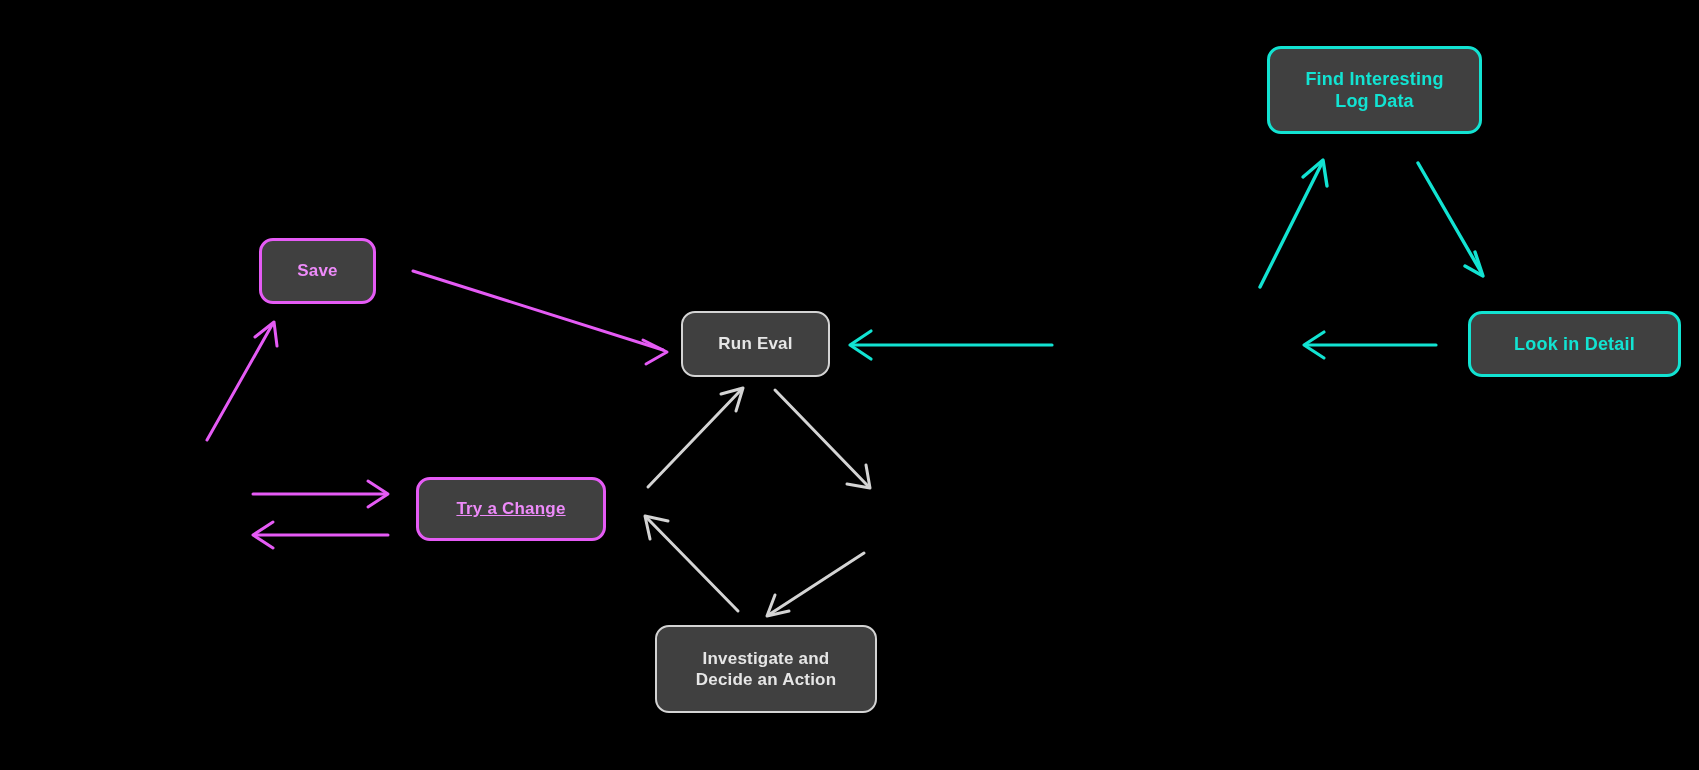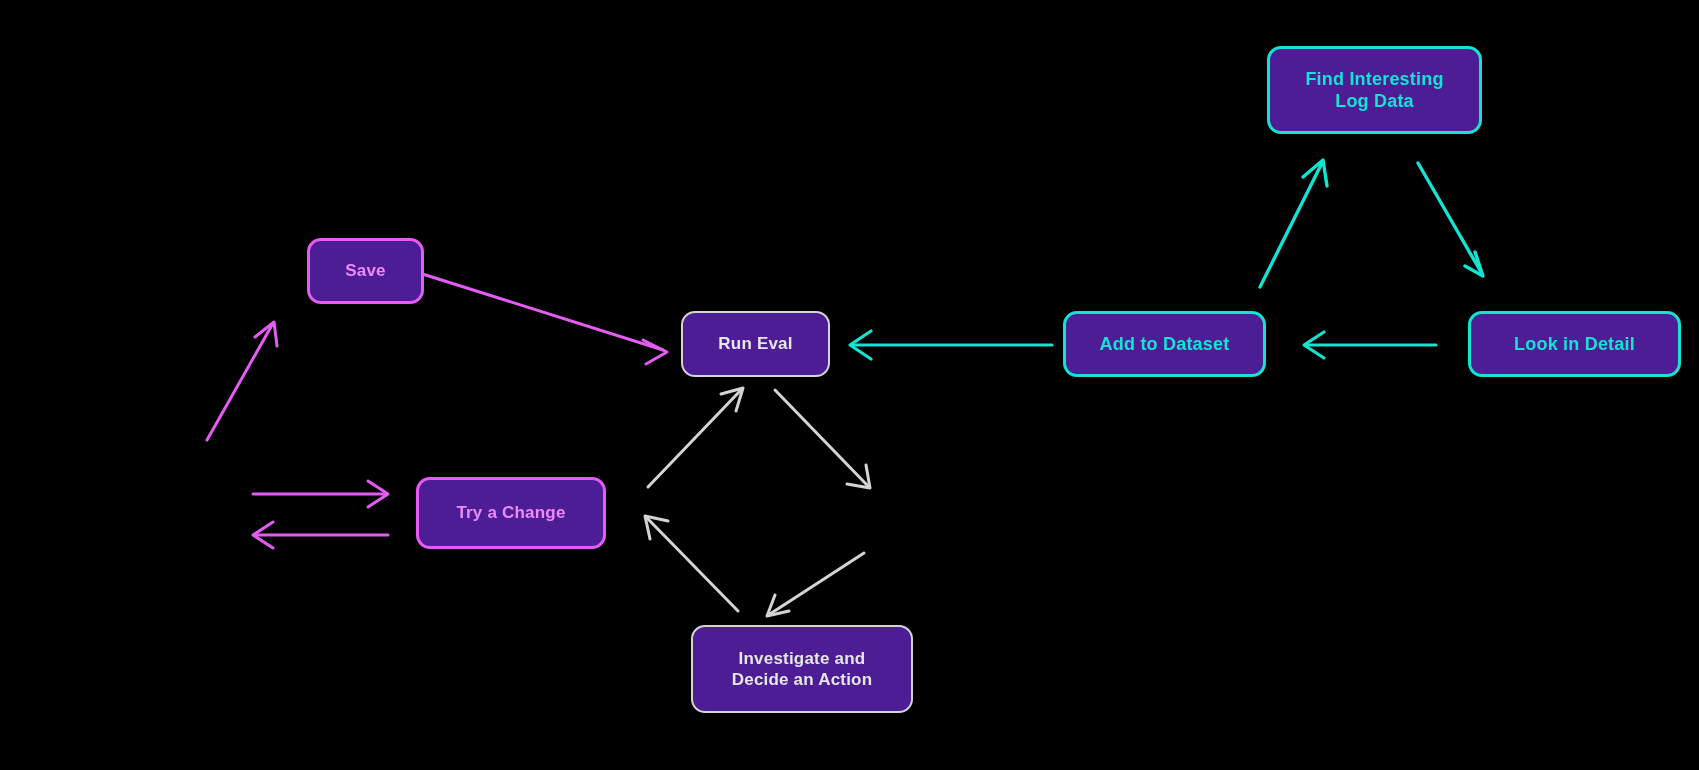--- a/index.html
+++ b/index.html
@@ -30,21 +30,21 @@
   .node {
     position: absolute;
     box-sizing: border-box;
     display: flex;
     align-items: center;
     justify-content: center;
     text-align: center;
     border-style: solid;
     border-width: 3px;
     border-radius: 14px;
-    background: #4c1d95;
+    background: #404040;
     font-weight: bold;
     letter-spacing: 0.2px;
     line-height: 1.25;
     white-space: pre-line;
   }
   .node.pink {
     border-color: #E55BF5;
     color: #EE8BFA;
   }
   .node.cyan {
@@ -124,26 +124,25 @@
       <path d="M 643 340 L 667 352 L 646 364"></path>
     </g>
 
   </svg>
 
   <div class="node cyan" style="left:1267px; top:46px; width:215px; height:88px; font-size:18px;">Find Interesting
 Log Data</div>
 
   <div class="node cyan" style="left:1468px; top:311px; width:213px; height:66px; font-size:18px;">Look in Detail</div>
 
-  <div class="node cyan" style="left:1063px; top:311px; width:203px; height:66px; font-size:18px;">Add to Dataset</div>
 
   <div class="node white" style="left:681px; top:311px; width:149px; height:66px; font-size:17px;">Run Eval</div>
 
 
-  <div class="node white" style="left:655px; top:625px; width:222px; height:88px; font-size:17px;margin-left:36px;">Investigate and
+  <div class="node white" style="left:655px; top:625px; width:222px; height:88px; font-size:17px;">Investigate and
 Decide an Action</div>
 
-  <div class="node pink" style="left:259px; top:238px; width:117px; height:66px; font-size:17px;margin-left:48px;">Save</div>
+  <div class="node pink" style="left:259px; top:238px; width:117px; height:66px; font-size:17px;">Save</div>
 
-  <div class="node pink" style="left:416px; top:477px; width:190px; height:72px; font-size:17px;">Try a Change</div>
+  <div class="node pink" style="left:416px; top:477px; width:190px; height:64px; font-size:17px;text-decoration:underline;">Try a Change</div>
 
 
 </div>
 
 </body></html>

